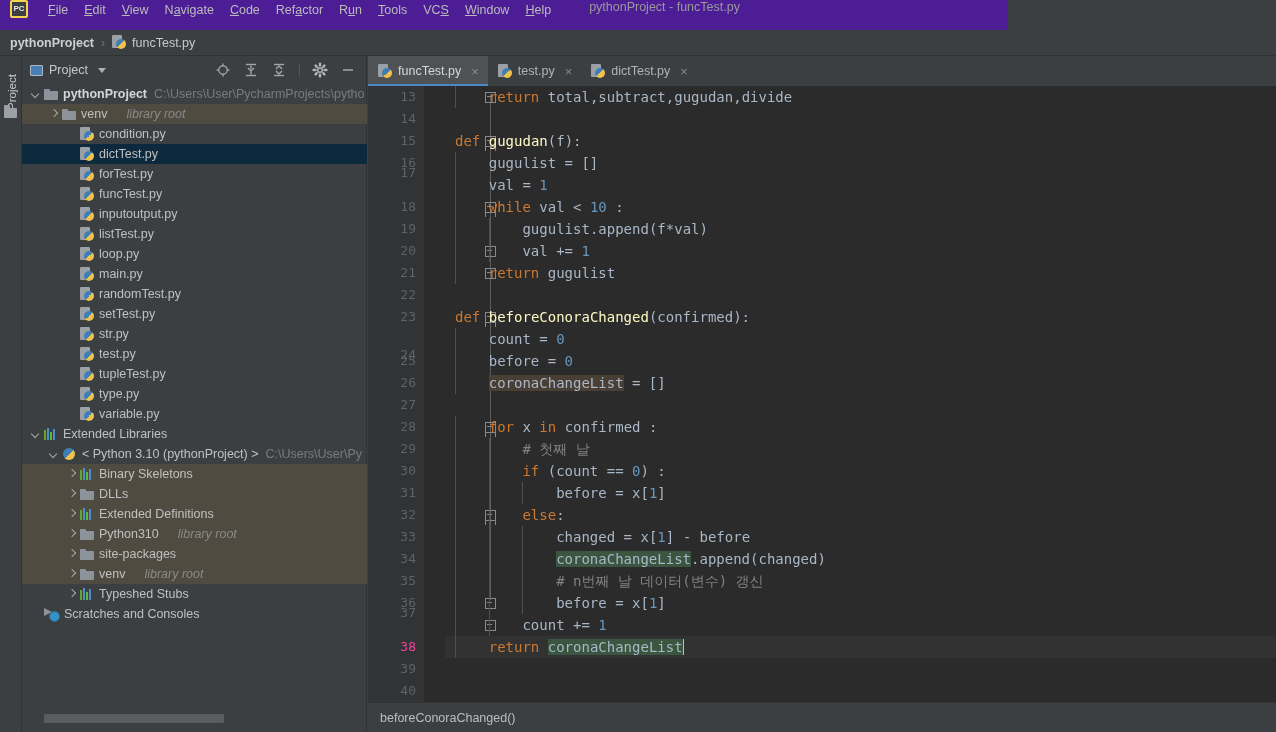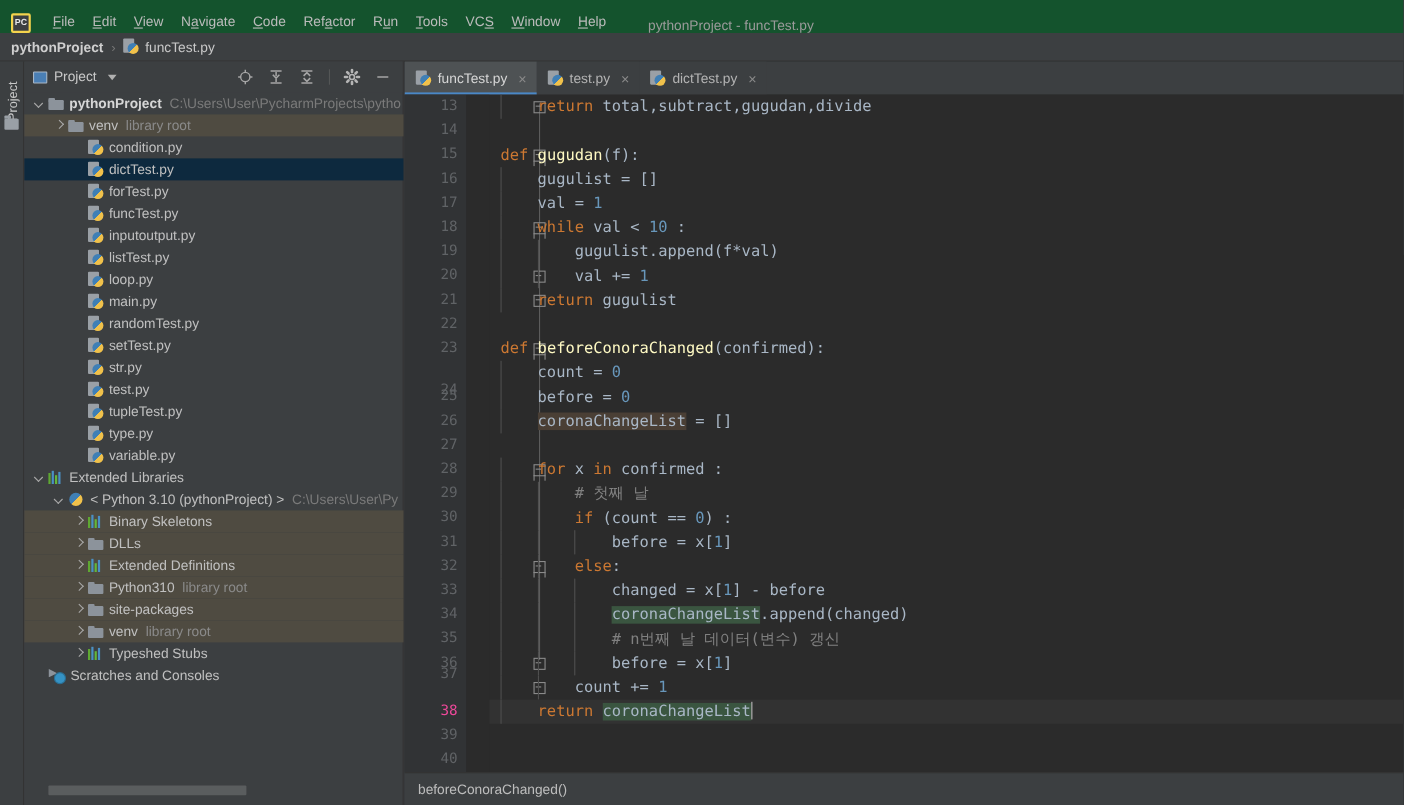--- a/index.html
+++ b/index.html
@@ -8,22 +8,22 @@
     width: 1276px; height: 732px;
     background: #3c3f41;
     font-family: "Liberation Sans", sans-serif;
     overflow: hidden;
     -webkit-font-smoothing: antialiased;
   }
   #app { position: relative; width: 1276px; height: 732px; background: #3c3f41; }
 
   
   .menubar {
-    position: absolute; left: 0; top: 0; width: 1276px; height: 30px;
-    background: #14532d; display: flex; align-items: flex-end;
+    position: absolute; left: 0; top: 0; width: 1008px; height: 30px;
+    background: #4c1d95; display: flex; align-items: flex-start;
   }
   .pc-logo {
     width: 18px; height: 18px; margin-left: 10px; margin-right: 12px;
     border: 2px solid #f4d44d; border-radius: 2px;
     background: #3c3f41; position: relative;
     display: flex; align-items: center; justify-content: center;
     font-size: 8px; font-weight: bold; color: #e8e8e8; line-height: 1;
   }
   .menu-item {
     font-size: 12.5px; color: #bbbbbb; padding: 3px 8px; cursor: default;
@@ -164,21 +164,21 @@
     content:""; position:absolute; left:0; top:1px; width:8px; height:8px;
     background:#8c939b; clip-path: polygon(0 0, 100% 50%, 0 100%);
   }
   .scratch-icon::after {
     content:""; position:absolute; left:5px; top:4px; width:9px; height:9px;
     border-radius:50%; background:#3592c4; border:1px solid #2a6f94;
   }
   .tname { color: #c0c0c0; }
   .tname.bold { font-weight: bold; color: #d6d6d6; }
   .tpath { color: #7a7a7a; margin-left: 7px; }
-  .tlibroot { color: #8a8a8a; margin-left: 7px; }
+  .tlibroot { color: #8a8a8a; margin-left: 19px; font-style: italic; }
 
   .hscroll-track {
     position: absolute; left: 0; bottom: 8px; width: 345px; height: 12px;
   }
   .hscroll-thumb {
     position: absolute; left: 22px; top: 2px; width: 180px; height: 9px;
     background: #5a5d5e; border-radius: 1px;
   }
 
   
@@ -576,21 +576,21 @@
           <span class="tab-close">×</span>
         </div>
       </div>
 
     <div class="codearea">
       <div class="gutter" id="gutter">
           <div class="lnum" style="top: 0px;">13</div>
           <div class="lnum" style="top: 22px;">14</div>
           <div class="lnum" style="top: 44px;">15</div>
           <div class="lnum" style="top: 66px;">16</div>
-          <div class="lnum" style="top: 88px;">17</div>
+          <div class="lnum" style="top: 76px;">17</div>
           <div class="lnum" style="top: 110px;">18</div>
           <div class="lnum" style="top: 132px;">19</div>
           <div class="lnum" style="top: 154px;">20</div>
           <div class="lnum" style="top: 176px;">21</div>
           <div class="lnum" style="top: 198px;">22</div>
           <div class="lnum" style="top: 220px;">23</div>
           <div class="lnum" style="top: 258px;">24</div>
           <div class="lnum" style="top: 264px;">25</div>
           <div class="lnum" style="top: 286px;">26</div>
           <div class="lnum" style="top: 308px;">27</div>

